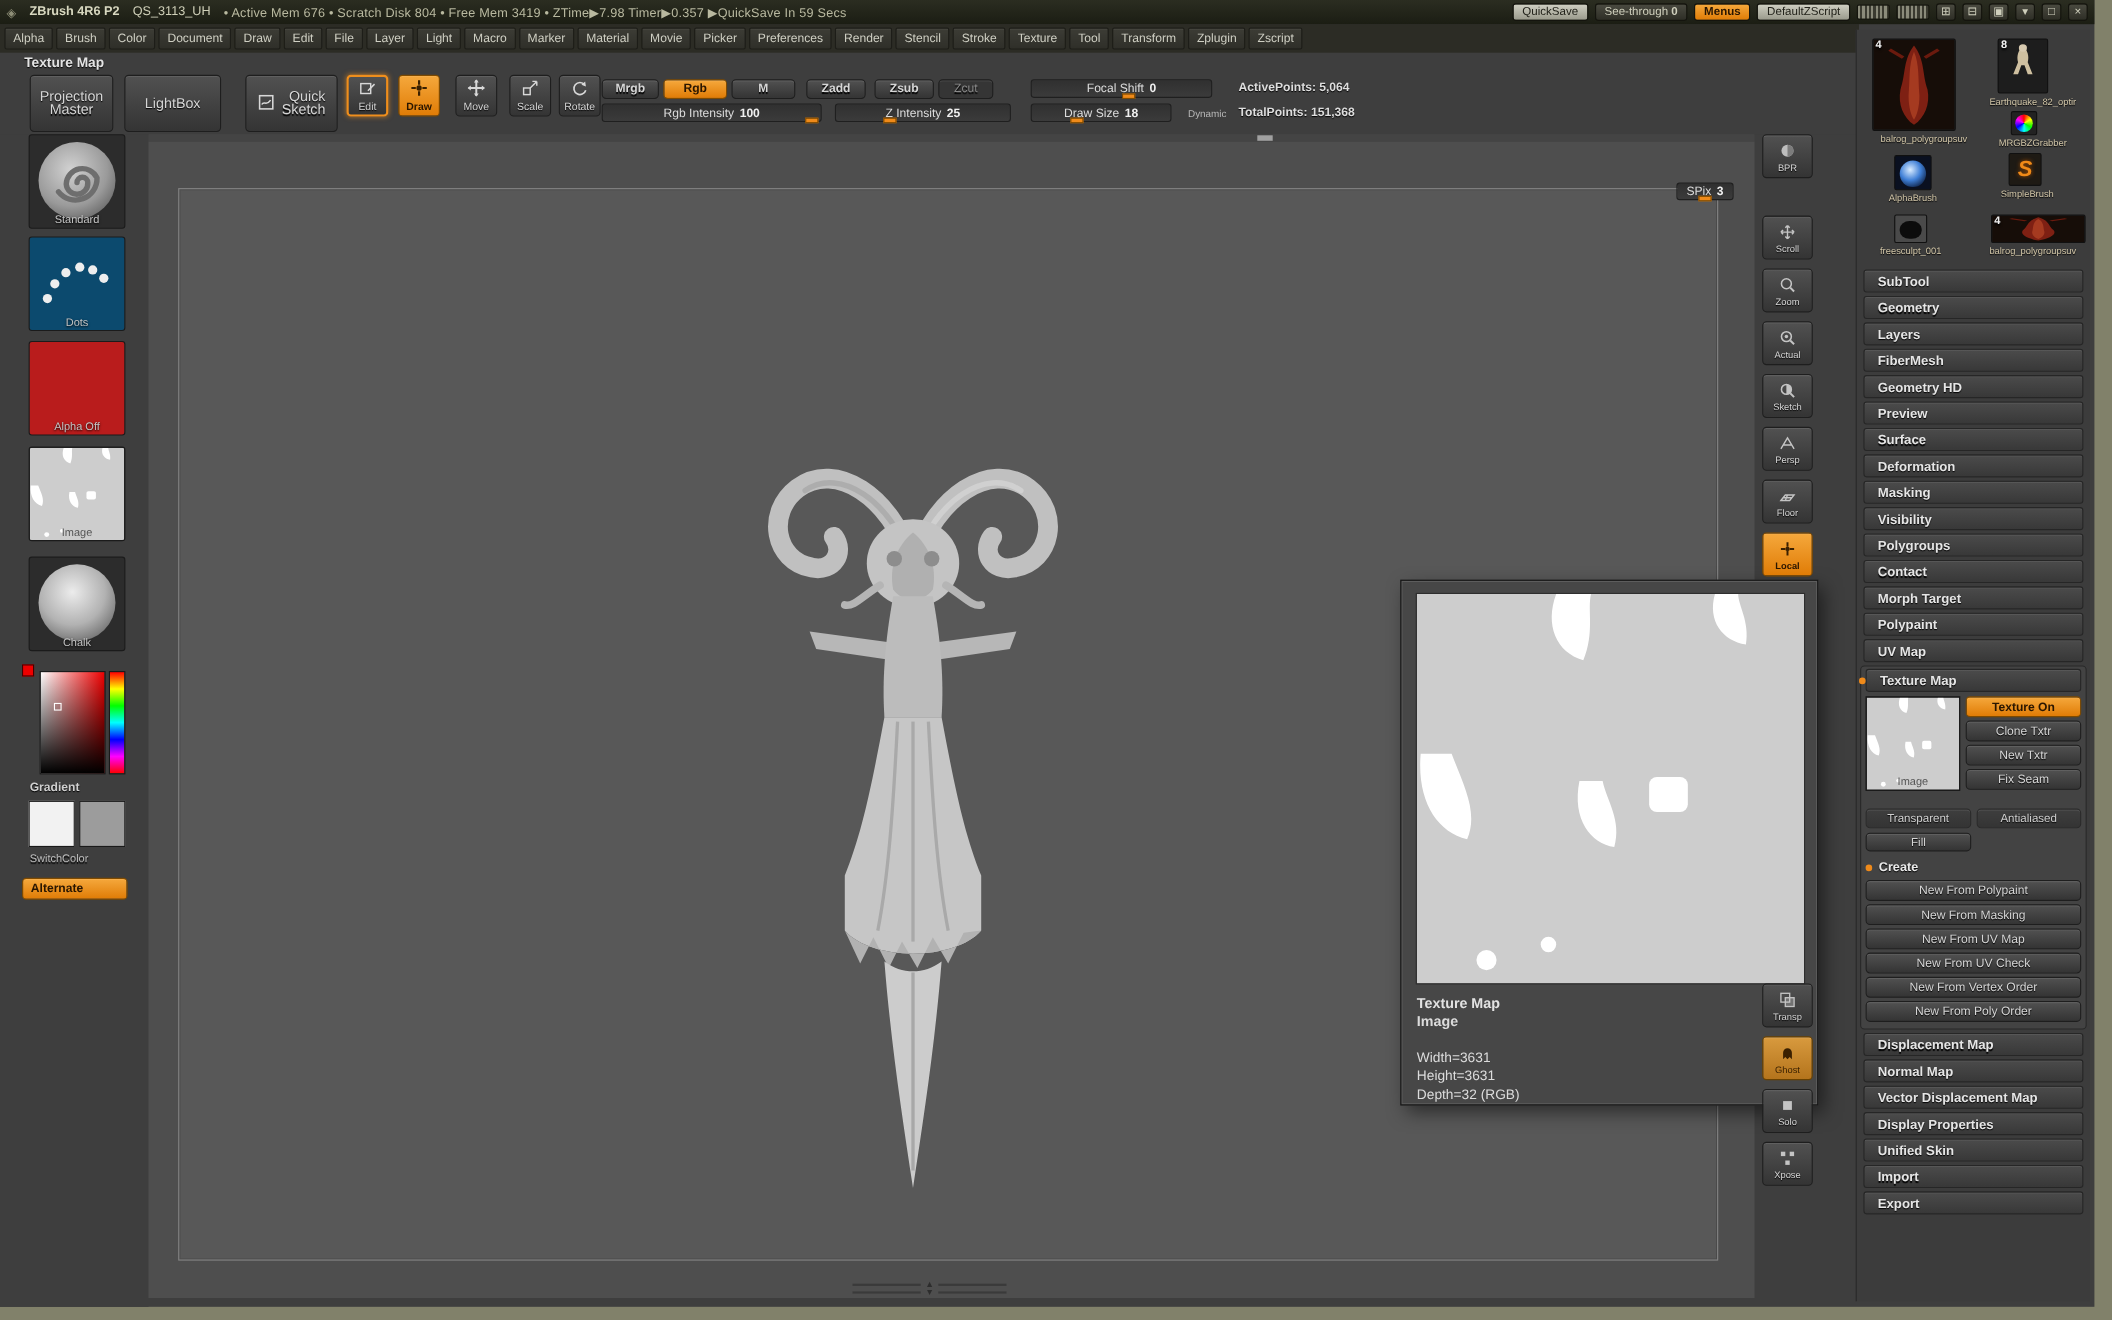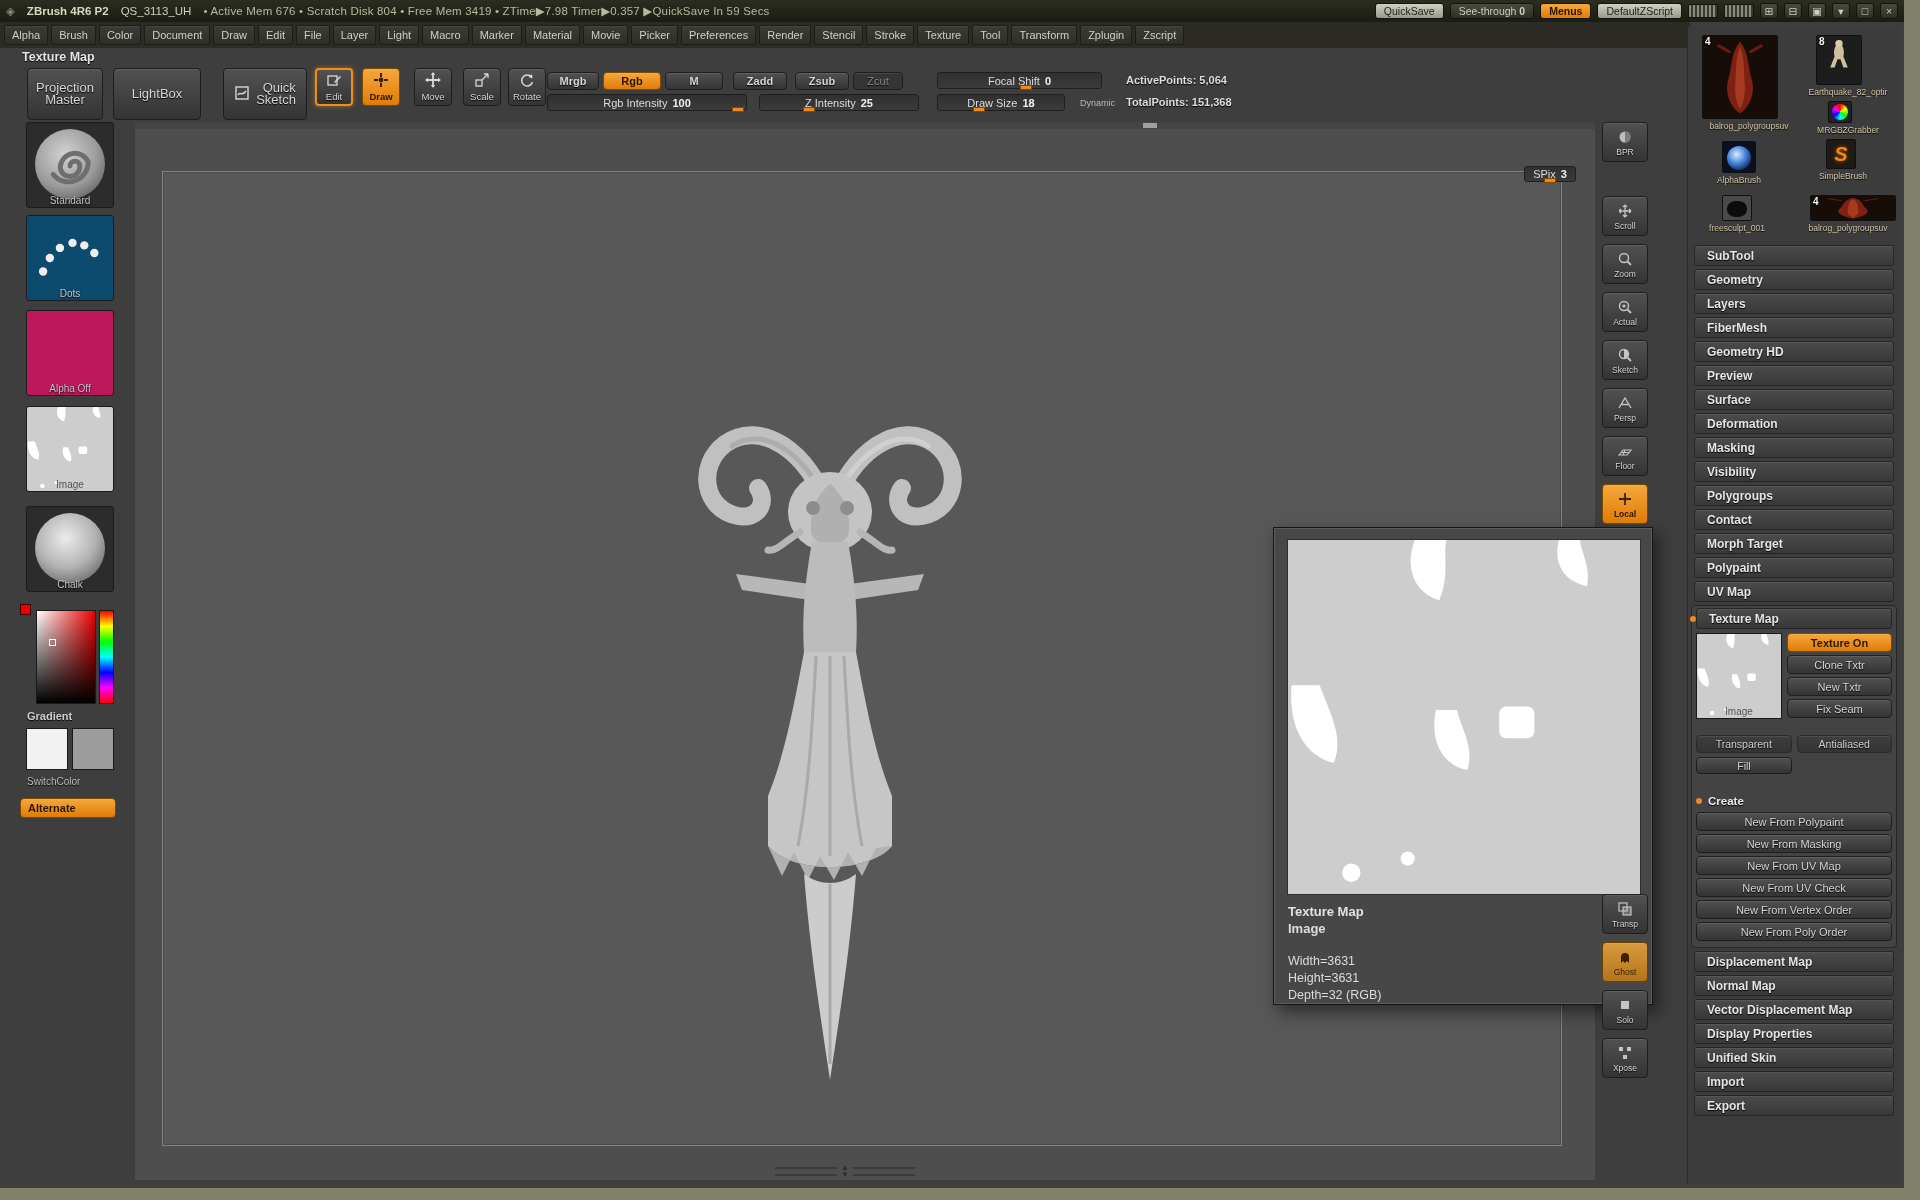--- a/index.html
+++ b/index.html
@@ -115,21 +115,21 @@
   .tm-row{display:flex;gap:5px}
   .tm-thumb{position:relative;width:86px;height:86px;background:#2a2a2a;border:1px solid #191919;cursor:pointer}
   .tm-thumb svg{width:100%;height:100%}
   .tm-col{display:flex;flex-direction:column;gap:3px;flex:1}
   .tm-btn{height:19px;font-size:11px}
   .flatrow{display:flex;gap:5px;margin-top:16px}
   .flatbtn{flex:1;height:18px;font-size:10.5px;background:linear-gradient(#3e3e3e,#343434);
     border:1px solid #2a2a2a;color:#cfcfcf}
   .fillrow{margin-top:4px}
   .fillbtn{width:96px;height:17px;font-size:10.5px}
-  .create-head{margin-top:18px;height:17px;display:flex;align-items:center;gap:6px;
+  .create-head{margin-top:6px;height:17px;display:flex;align-items:center;gap:6px;
     font-size:11.5px;font-weight:bold;color:#eaeaea;text-shadow:0 1px 1px #000}
   .dot{width:6px;height:6px;border-radius:50%;background:#ef8a1a}
   .create-btn{height:19px;font-size:11px;margin-top:3px;width:100%}
 
   
   .popup{position:absolute;left:1273px;top:527px;width:380px;height:478px;background:#474747;
     border:1px solid #151515;box-shadow:inset 0 0 0 1px #5d5d5d,5px 7px 16px rgba(0,0,0,.5);z-index:30}
   .pop-img{position:absolute;left:13px;top:11px;width:354px;height:356px;border:1px solid #2e2e2e}
   .pop-img svg{width:100%;height:100%;display:block}
   .pop-title{position:absolute;left:14px;top:376px;font-size:13px;font-weight:bold;color:#e2e2e2}
@@ -323,21 +323,21 @@
             <circle cx="18" cy="66" r="5"></circle>
             <circle cx="26" cy="50" r="5"></circle>
             <circle cx="38" cy="38" r="5"></circle>
             <circle cx="53" cy="32" r="5"></circle>
             <circle cx="67" cy="35" r="5"></circle>
             <circle cx="79" cy="44" r="5"></circle>
           </g>
       </svg>
       <div class="lthumb-label">Dots</div>
     </div>
-    <div class="lthumb" style="top:188px;background:#be185d">
+    <div class="lthumb" style="top:188px;background:#b91c1c">
       <div class="lthumb-label">Alpha Off</div>
     </div>
     <div class="lthumb" style="top:284px">
       <svg style="width:100%;height:100%">
           <use href="#texmap"></use>
         </svg>
       <div class="lthumb-label" style="color:#555;text-shadow:none">Image</div>
     </div>
     <div class="lthumb" style="top:384px">
       <div class="sphere" style="background:radial-gradient(circle at 44% 36%,#ececec,#b2b2b2 50%,#5c5c5c 90%)"></div>

